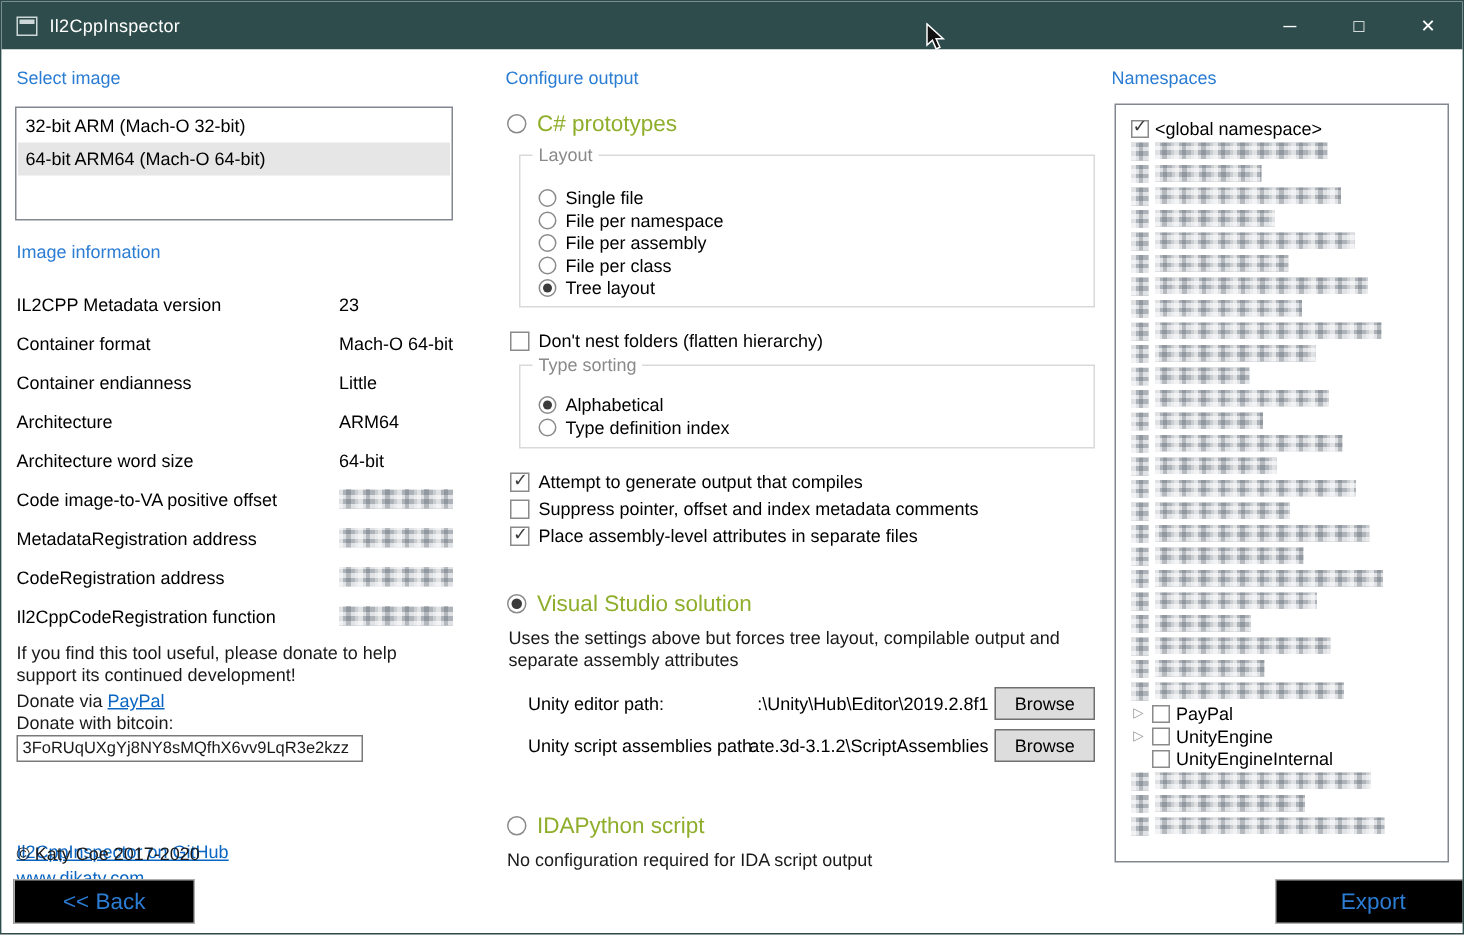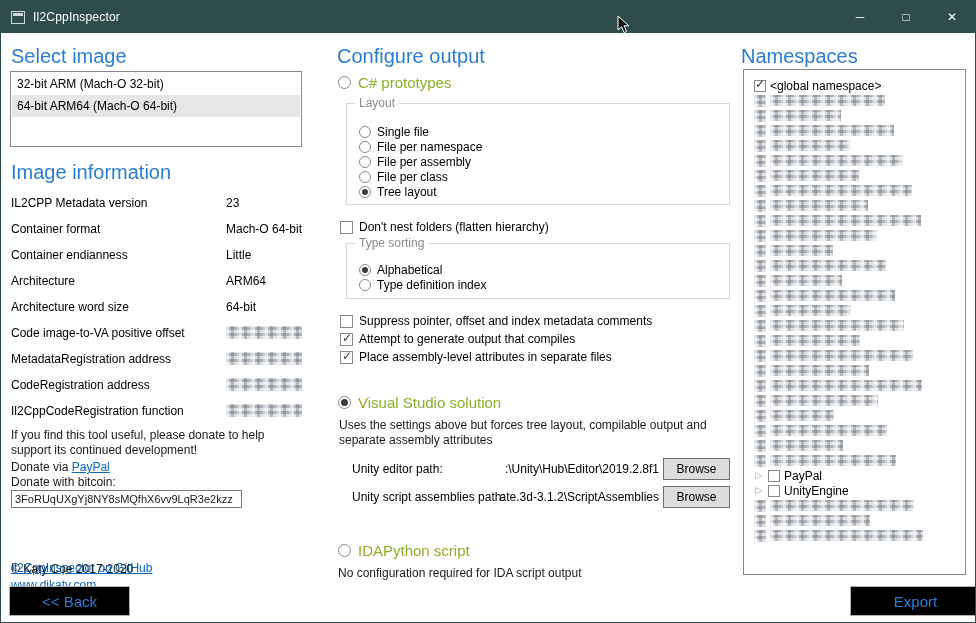--- a/index.html
+++ b/index.html
@@ -15,21 +15,21 @@
   .window{position:relative;width:976px;height:623px;background:#fff;border:1px solid #2e4c4c;overflow:hidden;}
   
   .titlebar{position:absolute;top:0;left:0;right:0;height:32px;background:var(--titlebar);display:flex;align-items:center;color:#fff;}
   .app-icon{width:14px;height:13px;margin:0 8px 0 10px;border:1px solid #cfd8d8;position:relative;flex:none;}
   .app-icon::before{content:'';position:absolute;top:1px;left:1px;right:1px;height:3px;background:#cfd8d8;}
   .title{font-size:12px;letter-spacing:.2px;}
   .win-controls{margin-left:auto;display:flex;height:100%;}
   .win-btn{width:46px;height:100%;display:flex;align-items:center;justify-content:center;color:#fff;font-size:12px;cursor:default;}
   
   .content{position:absolute;top:32px;left:0;right:0;bottom:0;background:#fff;}
-  .heading{position:absolute;font-size:20px;color:var(--blue);}
+  .heading{position:absolute;font-size:12px;color:var(--blue);}
   .txt{position:absolute;font-size:12px;color:#1a1a1a;}
   .link{color:var(--link);text-decoration:underline;font-size:12px;cursor:pointer;}
   .abs-link{position:absolute;margin-top:32px;}
   
   .px{display:inline-block;background-color:#c6cacf;
       background-image:
         repeating-linear-gradient(90deg, rgba(255,255,255,.6) 0 3px, rgba(0,0,0,0) 3px 5px, rgba(80,90,100,.30) 5px 8px, rgba(0,0,0,0) 8px 11px, rgba(255,255,255,.35) 11px 13px),
         repeating-linear-gradient(0deg, rgba(255,255,255,.45) 0 3px, rgba(110,118,126,.28) 3px 6px);}
   
   .listbox{position:absolute;left:9px;top:38px;width:292px;height:76px;border:1px solid #828790;padding:1px;background:#fff;}
@@ -198,26 +198,26 @@
           </div>
           <div class="opt-row">
             <span class="radio"></span>
             <span>Type definition index</span>
           </div>
         </div>
     </div>
 
     <div class="cb-stack">
         <div class="check-flow">
+          <span class="cb on"></span>
+          <span>Attempt to generate output that compiles</span>
+        </div>
+        <div class="check-flow">
           <span class="cb"></span>
           <span>Suppress pointer, offset and index metadata comments</span>
-        </div>
-        <div class="check-flow">
-          <span class="cb on"></span>
-          <span>Attempt to generate output that compiles</span>
         </div>
         <div class="check-flow">
           <span class="cb on"></span>
           <span>Place assembly-level attributes in separate files</span>
         </div>
       </div>
 
     <div class="big-radio" style="left:337px;top:361px;">
       <span class="radio on"></span>
       <span class="big-label">Visual Studio solution</span>
@@ -348,20 +348,25 @@
           <span class="expander">▷</span>
           <span class="cb"></span>
           <span>PayPal</span>
         </div>
         <div class="ns-row">
           <span class="expander">▷</span>
           <span class="cb"></span>
           <span>UnityEngine</span>
         </div>
         <div class="ns-row">
+          <span class="expander"></span>
+          <span class="cb"></span>
+          <span>UnityEngineInternal</span>
+        </div>
+        <div class="ns-row">
           <span class="px ns-cb-px"></span>
           <span class="px ns-bar" style="width: 144px;"></span>
         </div>
         <div class="ns-row">
           <span class="px ns-cb-px"></span>
           <span class="px ns-bar" style="width: 100px;"></span>
         </div>
         <div class="ns-row">
           <span class="px ns-cb-px"></span>
           <span class="px ns-bar" style="width: 153px;"></span>

